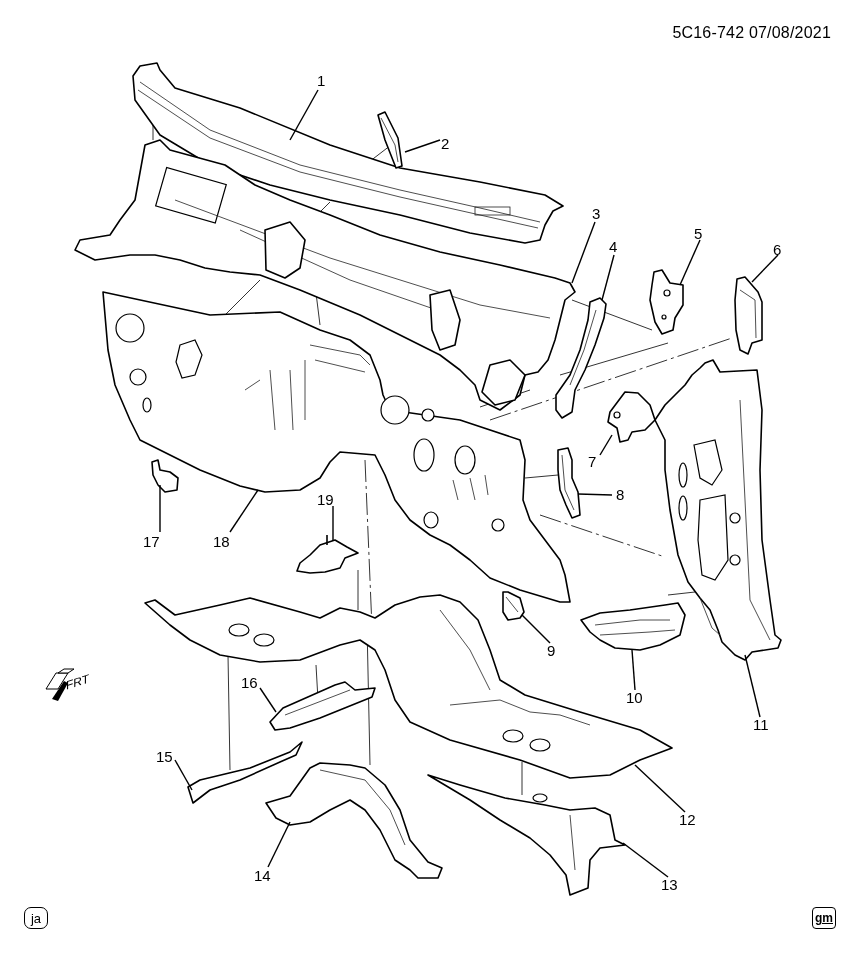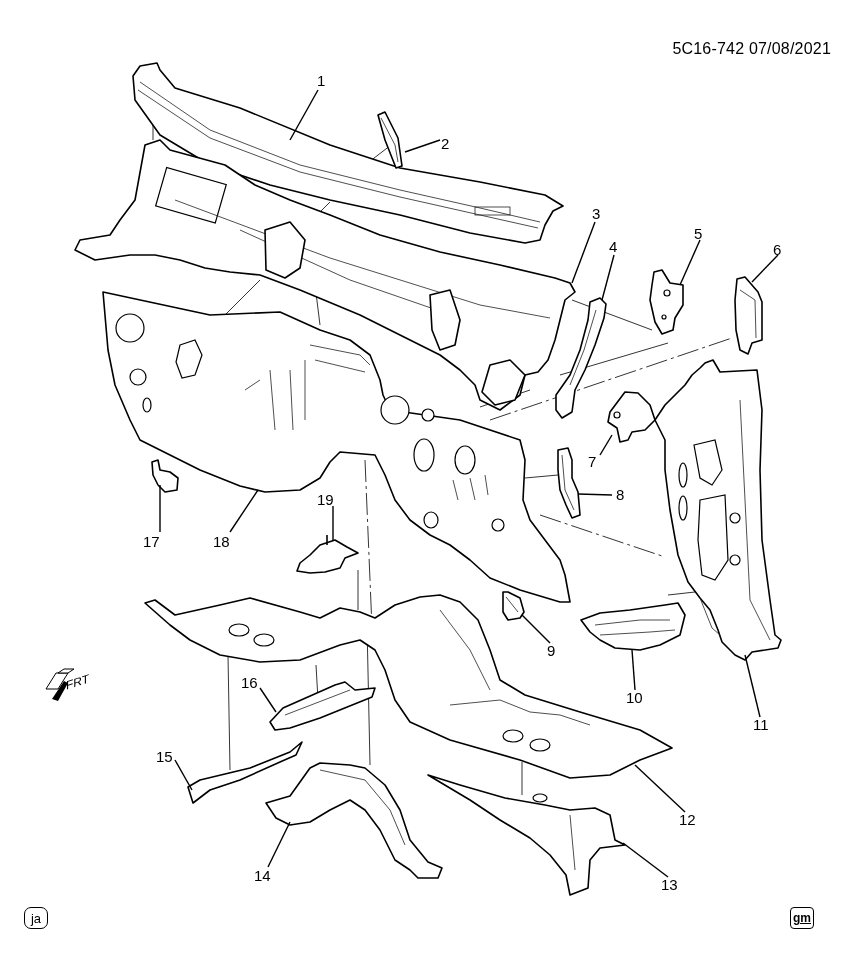--- a/index.html
+++ b/index.html
@@ -1,30 +1,30 @@
 <!DOCTYPE html>
 <html><head>
 <meta charset="utf-8">
 <style>
   html, body { margin: 0; padding: 0; background: #ffffff; }
   body { width: 851px; height: 960px; position: relative; overflow: hidden;
          font-family: "Liberation Sans", sans-serif; color: #000; }
-  .header-code { position: absolute; top: 40px; right: 20px; font-size: 16px; letter-spacing: 0.2px; }
+  .header-code { position: absolute; top: 24px; right: 20px; font-size: 16px; letter-spacing: 0.2px; }
   #diagram { position: absolute; left: 0; top: 0; width: 851px; height: 960px; }
   .part { fill: #ffffff; stroke: #000; stroke-width: 1.6; stroke-linejoin: round; }
   .detail { fill: none; stroke: #222; stroke-width: 0.8; }
   .hole { fill: #ffffff; stroke: #000; stroke-width: 1.2; }
   .leader { stroke: #000; stroke-width: 1.4; fill: none; }
   .align { stroke: #000; stroke-width: 0.8; fill: none; }
   .align-dash { stroke: #000; stroke-width: 0.8; fill: none; stroke-dasharray: 22 4 3 4; }
   .callout { font-size: 15px; fill: #000; font-family: "Liberation Sans", sans-serif; }
   .badge { position: absolute; border: 1.6px solid #000; border-radius: 4px; width: 22px; height: 20px;
            display: flex; align-items: center; justify-content: center; font-size: 13px; }
   .badge-ja { left: 24px; top: 907px; border-radius: 7px; }
-  .badge-gm { left: 790px; top: 907px; font-weight: bold; text-decoration: underline; font-size: 12px; }
+  .badge-gm { left: 812px; top: 907px; font-weight: bold; text-decoration: underline; font-size: 12px; }
   .frt { position: absolute; left: 44px; top: 665px; }
 </style>
 </head>
 <body>
 
 <div class="header-code">5C16-742  07/08/2021</div>
 
 <svg id="diagram" viewBox="0 0 851 960" xmlns="http://www.w3.org/2000/svg">
 
   <g>

